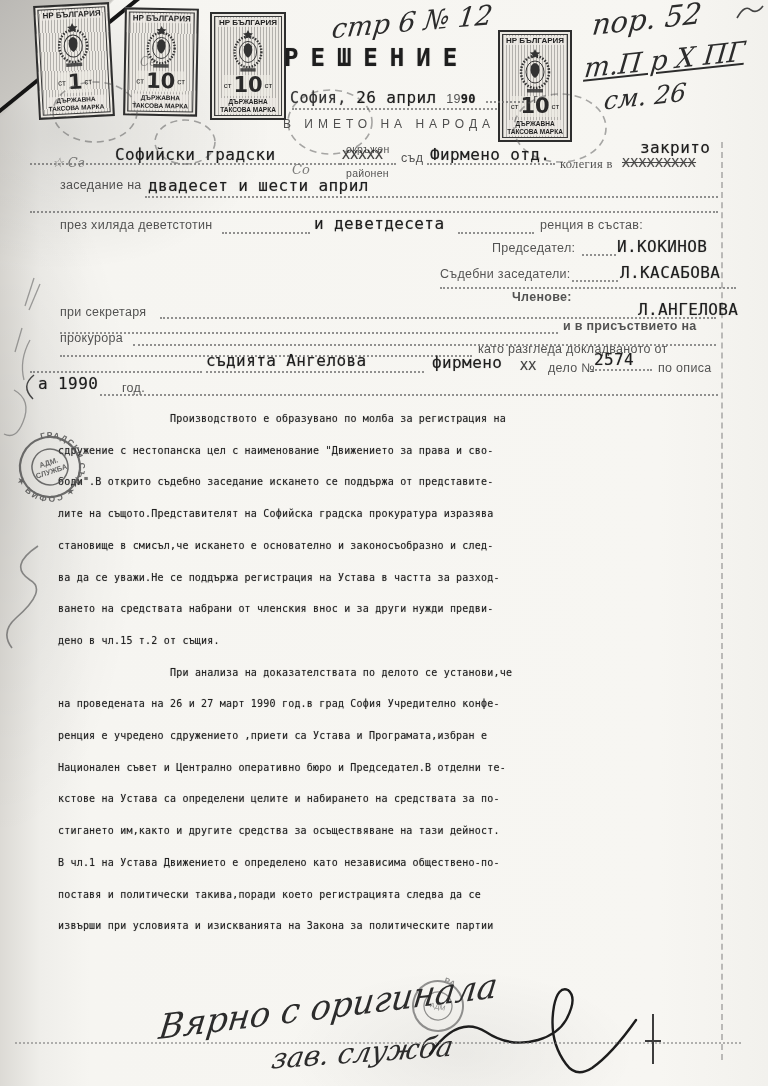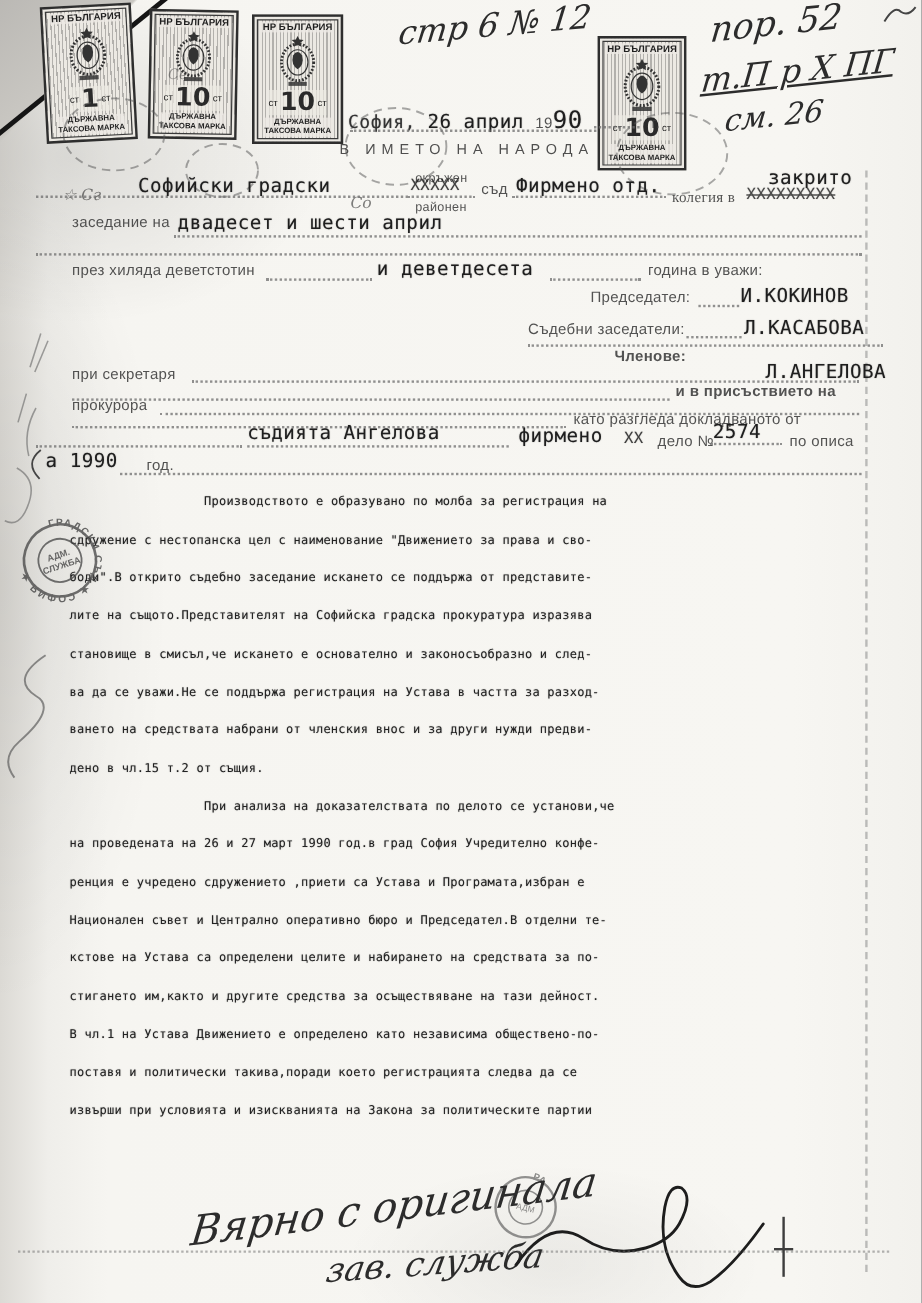--- a/index.html
+++ b/index.html
@@ -144,24 +144,25 @@
   <span class="abs hw" style="left:140px;top:55px;font-size:12px;opacity:.45;">Се</span>
 
   <div class="abs hw" style="left:332px;top:6px;font-size:27px;transform:rotate(-5deg) skewX(-12deg);">стр 6 № 12</div>
   <div class="abs hw" style="left:592px;top:2px;font-size:29px;transform:rotate(-6deg) skewX(-12deg);">пор. 52</div>
   <div class="abs hw" style="left:584px;top:44px;font-size:27px;transform:rotate(-6deg) skewX(-12deg);text-decoration:underline;">т.П р Х ПГ</div>
   <div class="abs hw" style="left:604px;top:82px;font-size:25px;transform:rotate(-6deg) skewX(-12deg);">см. 26</div>
   <svg class="abs" style="left:735px;top:2px;" width="30" height="24">
       <path d="M2 16 q8 -14 14 -8 q6 4 12 -4" fill="none" stroke="#444" stroke-width="1.6"></path>
     </svg>
 
+  <div class="abs t" style="left:284px;top:44px;font-size:24px;font-weight:bold;letter-spacing:12px;">РЕШЕНИЕ</div>
   <div class="abs" style="left:290px;top:88px;white-space:nowrap;">
     <span class="t" style="font-size:15px;color:#333;">София,</span>
     <span class="t" style="font-size:16px;">26 април</span>
-    <span class="f">19</span><span class="t" style="font-size:20px;">90</span>
+    <span class="f">19</span><span class="t" style="font-size:12px;font-weight:bold;">90</span>
     <span class="dots" style="display:inline-block;width:38px;"></span>
     <span class="f">г.</span>
   </div>
   <div class="abs dots" style="left:292px;top:108px;width:205px;"></div>
   <div class="abs f" style="left:283px;top:117px;font-size:12px;letter-spacing:5px;color:#383838;">В ИМЕТО НА НАРОДА</div>
 
   <div class="abs dots" style="left:30px;top:163px;width:310px;"></div>
   <div class="abs t" style="left:115px;top:145px;">Софийски градски</div>
   <div class="abs f f-small" style="left:346px;top:143px;">окръжен</div>
   <div class="abs t" style="left:342px;top:147px;font-size:13px;opacity:.85;">ХХХХХ</div>
@@ -176,21 +177,21 @@
 
   <div class="abs f" style="left:60px;top:178px;">заседание на</div>
   <div class="abs t" style="left:148px;top:176px;">двадесет и шести април</div>
   <div class="abs dots" style="left:145px;top:196px;width:573px;"></div>
   <div class="abs dots" style="left:30px;top:211px;width:688px;"></div>
 
   <div class="abs f" style="left:60px;top:218px;">през хиляда деветстотин</div>
   <div class="abs dots" style="left:222px;top:232px;width:88px;"></div>
   <div class="abs t" style="left:314px;top:214px;">и деветдесета</div>
   <div class="abs dots" style="left:458px;top:232px;width:76px;"></div>
-  <div class="abs f" style="left:540px;top:218px;">година в уважи:</div>
+  <div class="abs f" style="left:540px;top:218px;">ренция в състав:</div>
 
   <div class="abs f" style="left:492px;top:241px;">Председател:</div>
   <div class="abs dots" style="left:582px;top:254px;width:34px;"></div>
   <div class="abs t" style="left:617px;top:237px;">И.КОКИНОВ</div>
 
   <div class="abs f" style="left:440px;top:267px;">Съдебни заседатели:</div>
   <div class="abs dots" style="left:572px;top:280px;width:46px;"></div>
   <div class="abs t" style="left:620px;top:263px;">Л.КАСАБОВА</div>
   <div class="abs dots" style="left:440px;top:287px;width:296px;"></div>
   <div class="abs f" style="left:512px;top:290px;font-weight:bold;">Членове:</div>

